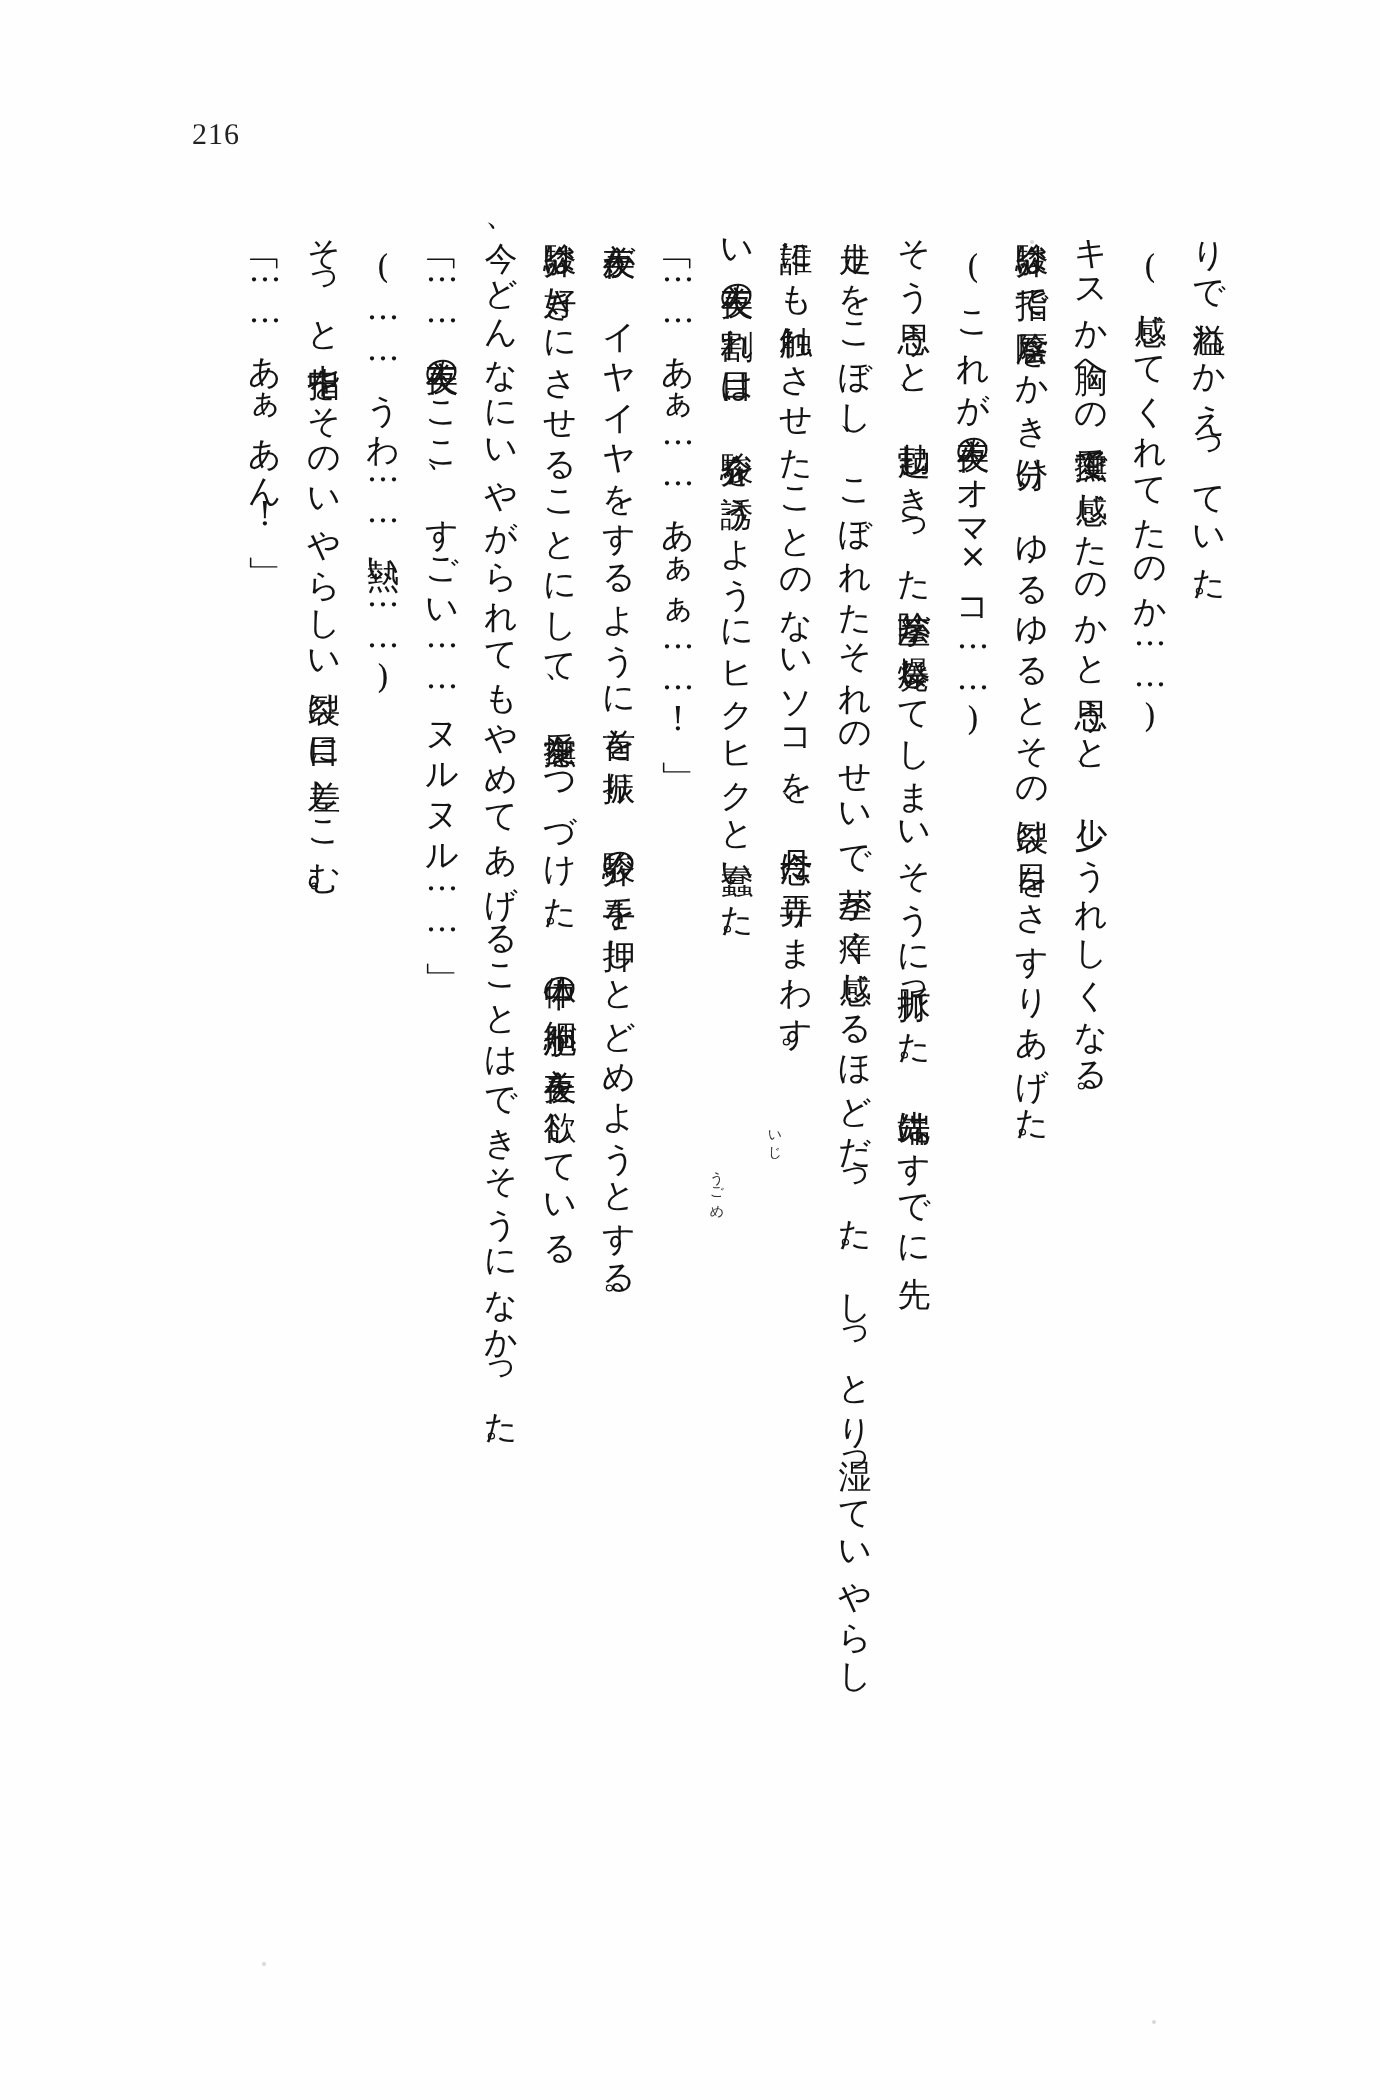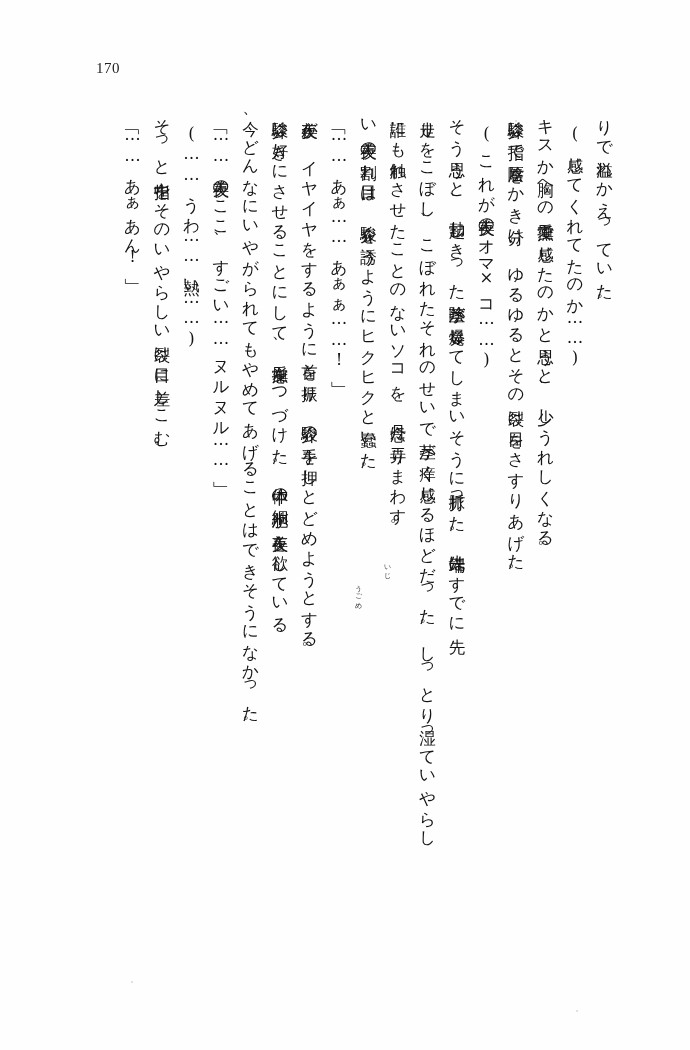--- a/index.html
+++ b/index.html
@@ -83,21 +83,21 @@
     height: 2px;
     border-radius: 50%;
     background: #d8d8d8;
   }
 </style>
 </head>
 <body>
 
 <div class="page">
 
-  <div class="page-number">170</div>
+  <div class="page-number">216</div>
 
   <div class="text-body">
     <div class="col">りで溢れかえっていた。</div>
     <div class="col indent">(感じてくれてたのか……)</div>
     <div class="col">キスか胸への愛撫で感じたのかと思うと、少しうれしくなる。</div>
     <div class="col">駿介は指で陰唇をかき分け、ゆるゆるとその裂け目をさすりあげた。</div>
     <div class="col indent">(これが美夜のオマ×コ……)</div>
     <div class="col">そう思うと、勃起しきった陰茎が爆発してしまいそうに脈打った。先端はすでに先</div>
     <div class="col">走りをこぼし、こぼれたそれのせいで茎が痒く感じるほどだった。しっとり湿っていやらし</div>
     <div class="col">誰にも触れさせたことのないソコを、丹念に弄りまわす。</div>

